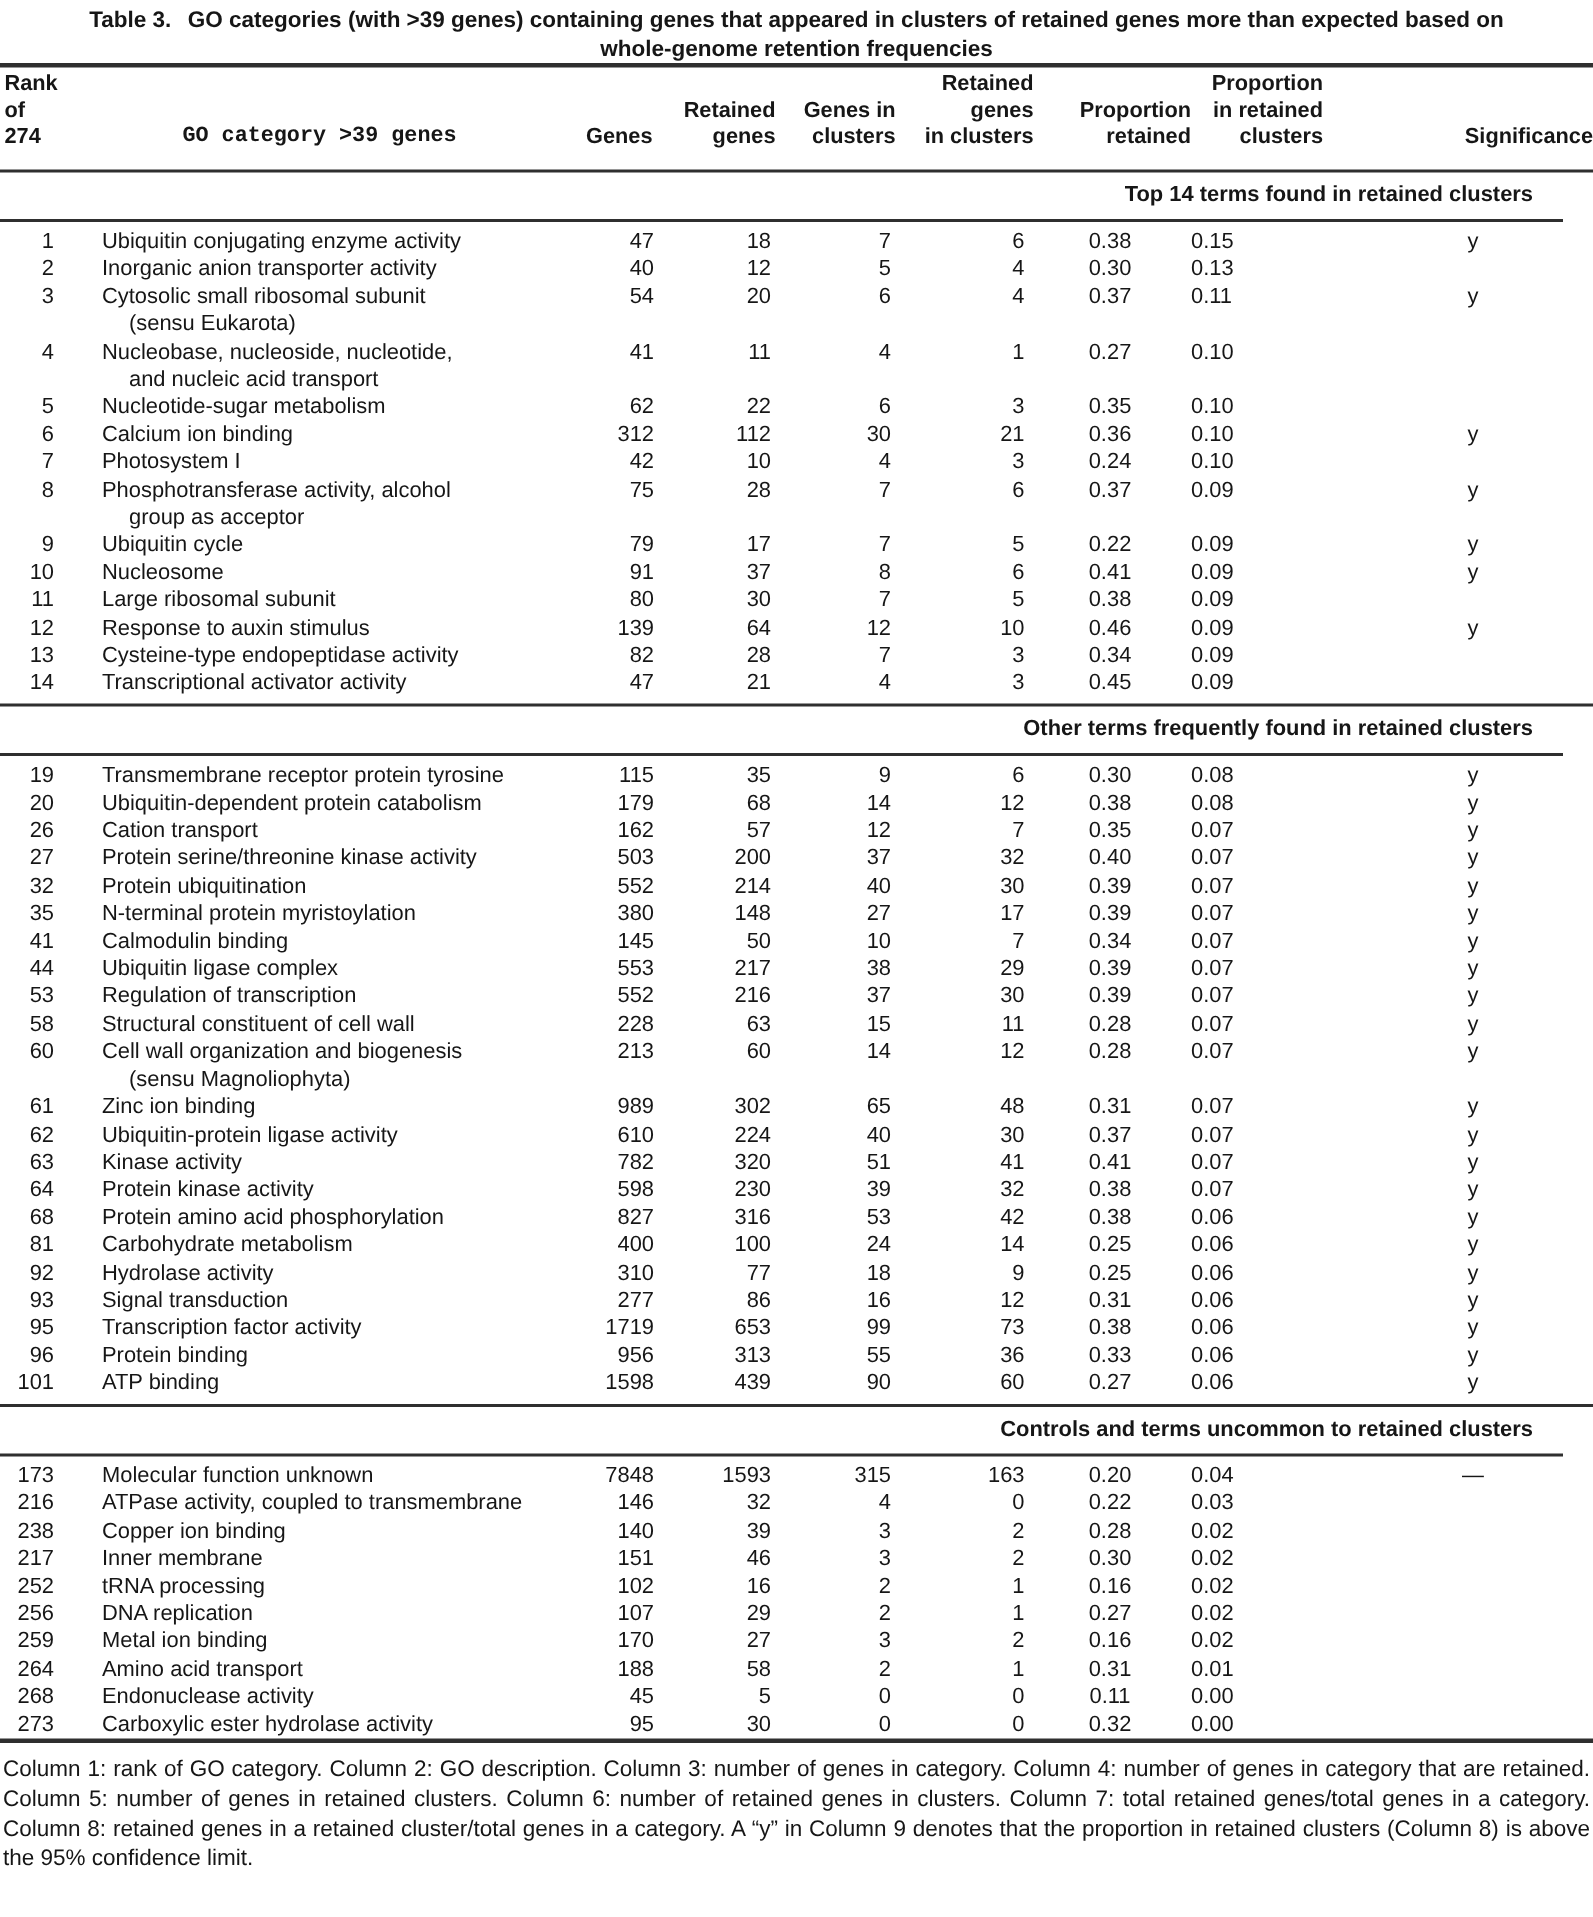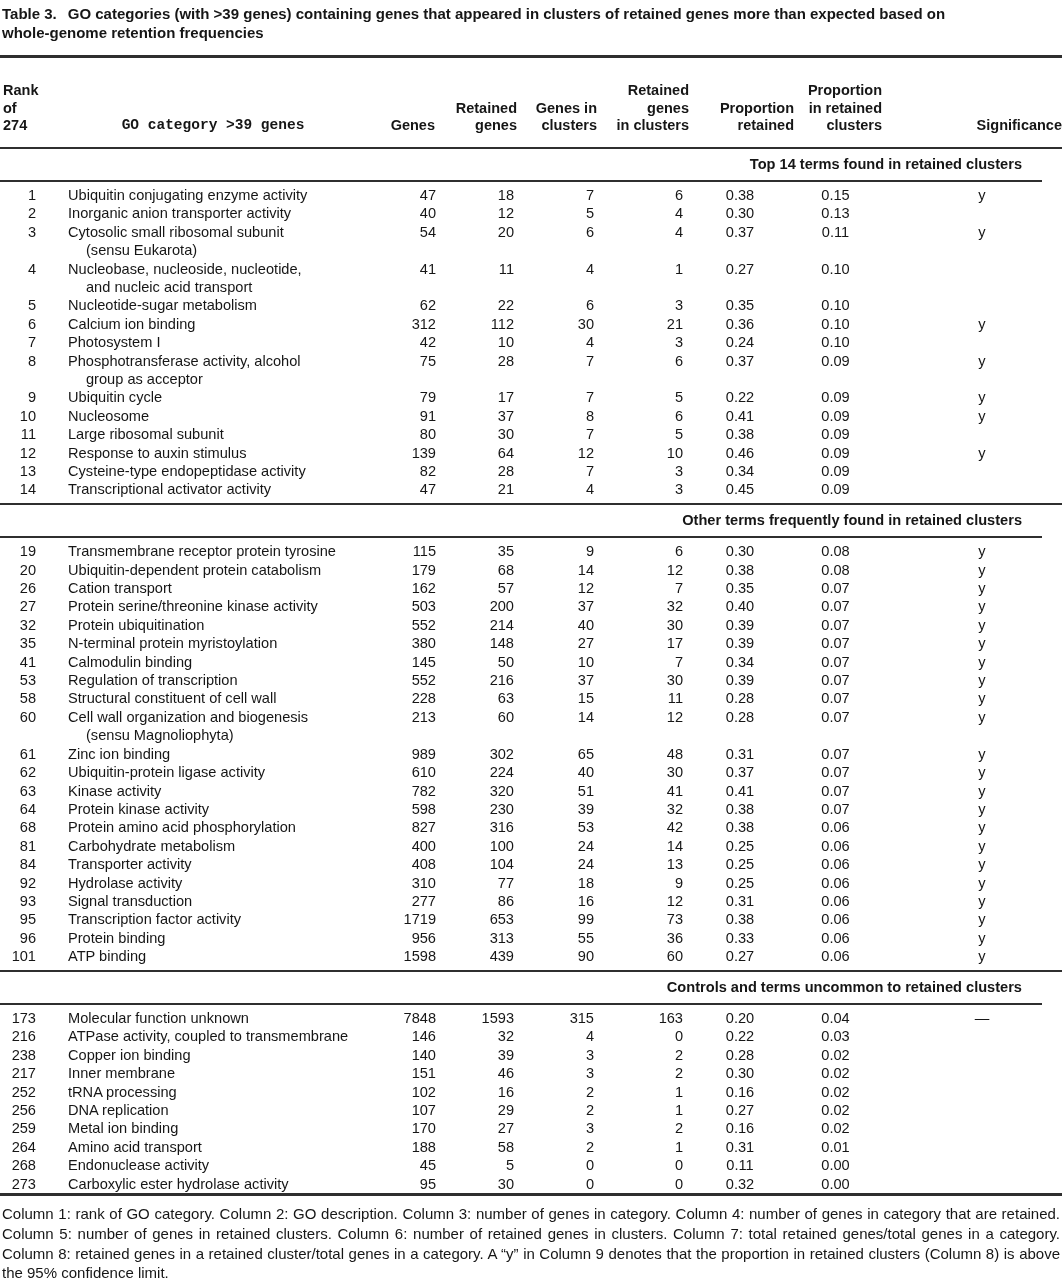--- a/index.html
+++ b/index.html
@@ -1,41 +1,41 @@
 <!DOCTYPE html>
 <html><head>
 <meta charset="utf-8">
 <style>
   html,body{margin:0;padding:0;background:#ffffff;}
   body{font-family:"Liberation Sans","DejaVu Sans",sans-serif;color:#161616;}
   .page{width:1062px;box-sizing:border-box;padding:2px 0 6px 0;}
-  .title{font-weight:bold;font-size:15px;line-height:19px;padding:2px 2px 13px 2px;}
+  .title{font-weight:bold;font-size:15px;line-height:19px;padding:2px 2px 0 2px;text-align:center;}
   .title .num{padding-right:11px;}
   .rule{height:3px;background:#2f2f2f;}
   table{border-collapse:collapse;table-layout:fixed;width:1062px;}
   th,td{padding:0;margin:0;}
-  thead th{font-weight:bold;font-size:14.5px;line-height:17.5px;vertical-align:bottom;padding-top:24px;padding-bottom:8px;}
+  thead th{font-weight:bold;font-size:14.5px;line-height:17.5px;vertical-align:bottom;padding-top:3px;padding-bottom:8px;}
   th.col-0{text-align:left;padding-left:3px;}
   th.col-1{text-align:center;font-family:Liberation Mono, monospace;}
   th.col-2{text-align:right;padding-right:3px;}
   th.col-3,th.col-4,th.col-5,th.col-6,th.col-7,th.col-8{text-align:right;}
   tbody td{font-size:14.6px;line-height:18.4px;vertical-align:top;}
   tr.hr td{padding:4px 0 4px 0;}
   tr.hr .line{height:2px;background:#2f2f2f;}
   tr.hr .line.short{width:1042px;}
   tr.sec td{font-weight:bold;text-align:right;font-size:14.6px;padding:2px 40px 3px 0;}
   td.c0{text-align:right;padding-right:10px;}
   td.c1{padding-left:22px;margin-top:29px;}
   td.c1 .l2{padding-left:18px;}
   td.c2{text-align:right;padding-right:2px;}
   td.c3{text-align:right;padding-right:3px;}
   td.c4{text-align:right;padding-right:3px;}
   td.c5{text-align:right;padding-right:6px;}
   td.c6{text-align:center;padding-right:3px;}
-  td.c7{text-align:center;padding-right:5px;}
+  td.c7{text-align:left;padding-right:5px;}
   td.c8{text-align:center;padding-left:20px;}
   .footnote{font-size:15px;line-height:19.8px;text-align:justify;padding:8px 2px 0 2px;}
 </style>
 </head>
 <body>
 
 <div class="page">
   <div class="title">
     <span class="num">Table 3.</span><span>GO categories (with &gt;39 genes) containing genes that appeared in clusters of retained genes more than expected based on</span><br>
     <span>whole-genome retention frequencies</span>
@@ -345,20 +345,31 @@
           <td class="c1"><span>Calmodulin binding</span></td>
           <td class="c2">145</td>
           <td class="c3">50</td>
           <td class="c4">10</td>
           <td class="c5">7</td>
           <td class="c6">0.34</td>
           <td class="c7">0.07</td>
           <td class="c8">y</td>
         </tr>
         <tr>
+          <td class="c0">44</td>
+          <td class="c1"><span>Ubiquitin ligase complex</span></td>
+          <td class="c2">553</td>
+          <td class="c3">217</td>
+          <td class="c4">38</td>
+          <td class="c5">29</td>
+          <td class="c6">0.39</td>
+          <td class="c7">0.07</td>
+          <td class="c8">y</td>
+        </tr>
+        <tr>
           <td class="c0">53</td>
           <td class="c1"><span>Regulation of transcription</span></td>
           <td class="c2">552</td>
           <td class="c3">216</td>
           <td class="c4">37</td>
           <td class="c5">30</td>
           <td class="c6">0.39</td>
           <td class="c7">0.07</td>
           <td class="c8">y</td>
         </tr>
@@ -439,31 +450,20 @@
           <td class="c7">0.06</td>
           <td class="c8">y</td>
         </tr>
         <tr>
           <td class="c0">81</td>
           <td class="c1"><span>Carbohydrate metabolism</span></td>
           <td class="c2">400</td>
           <td class="c3">100</td>
           <td class="c4">24</td>
           <td class="c5">14</td>
-          <td class="c6">0.25</td>
-          <td class="c7">0.06</td>
-          <td class="c8">y</td>
-        </tr>
-        <tr>
-          <td class="c0">84</td>
-          <td class="c1"><span>Transporter activity</span></td>
-          <td class="c2">408</td>
-          <td class="c3">104</td>
-          <td class="c4">24</td>
-          <td class="c5">13</td>
           <td class="c6">0.25</td>
           <td class="c7">0.06</td>
           <td class="c8">y</td>
         </tr>
         <tr>
           <td class="c0">92</td>
           <td class="c1"><span>Hydrolase activity</span></td>
           <td class="c2">310</td>
           <td class="c3">77</td>
           <td class="c4">18</td>

